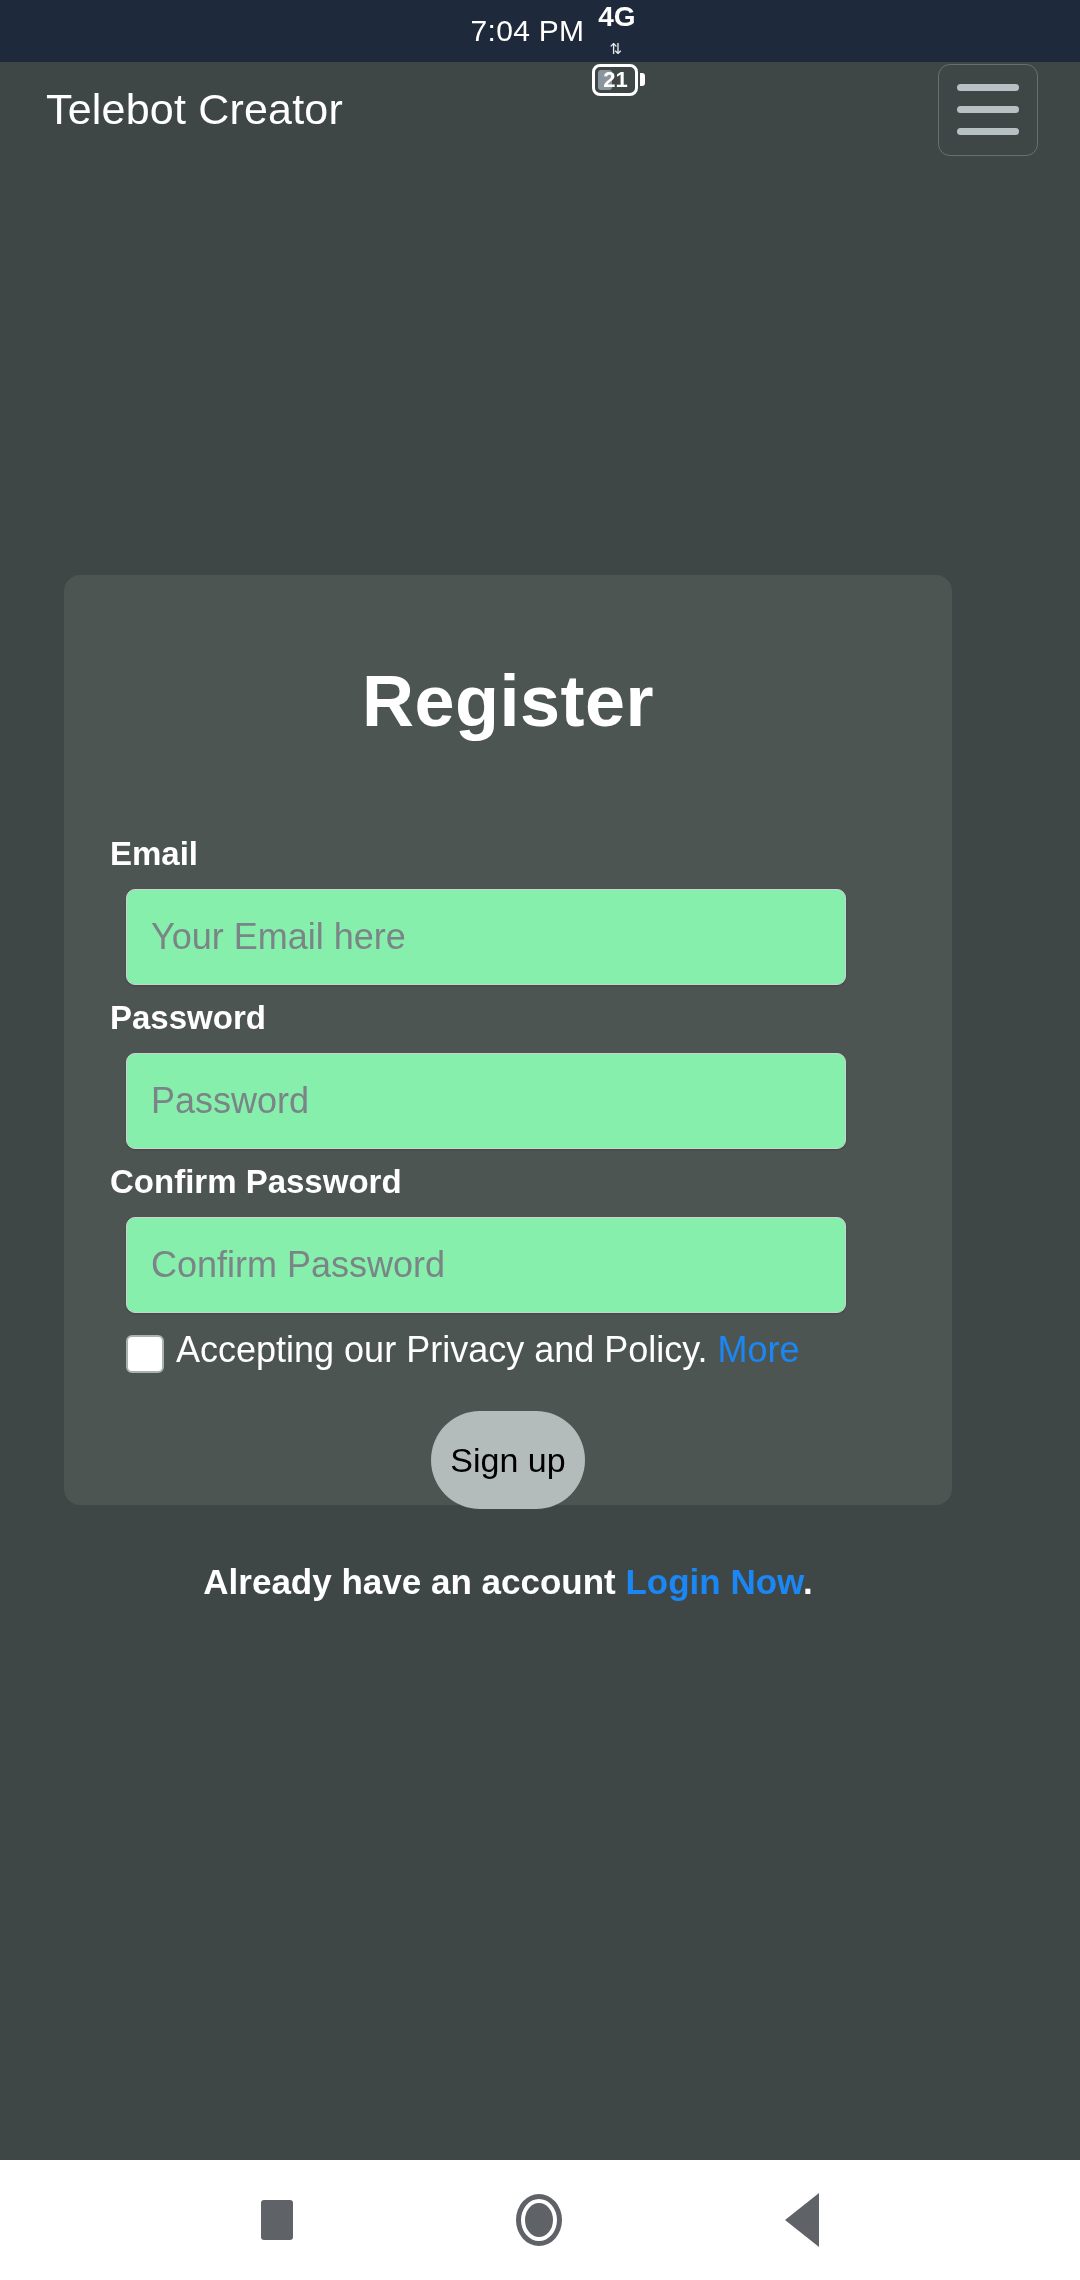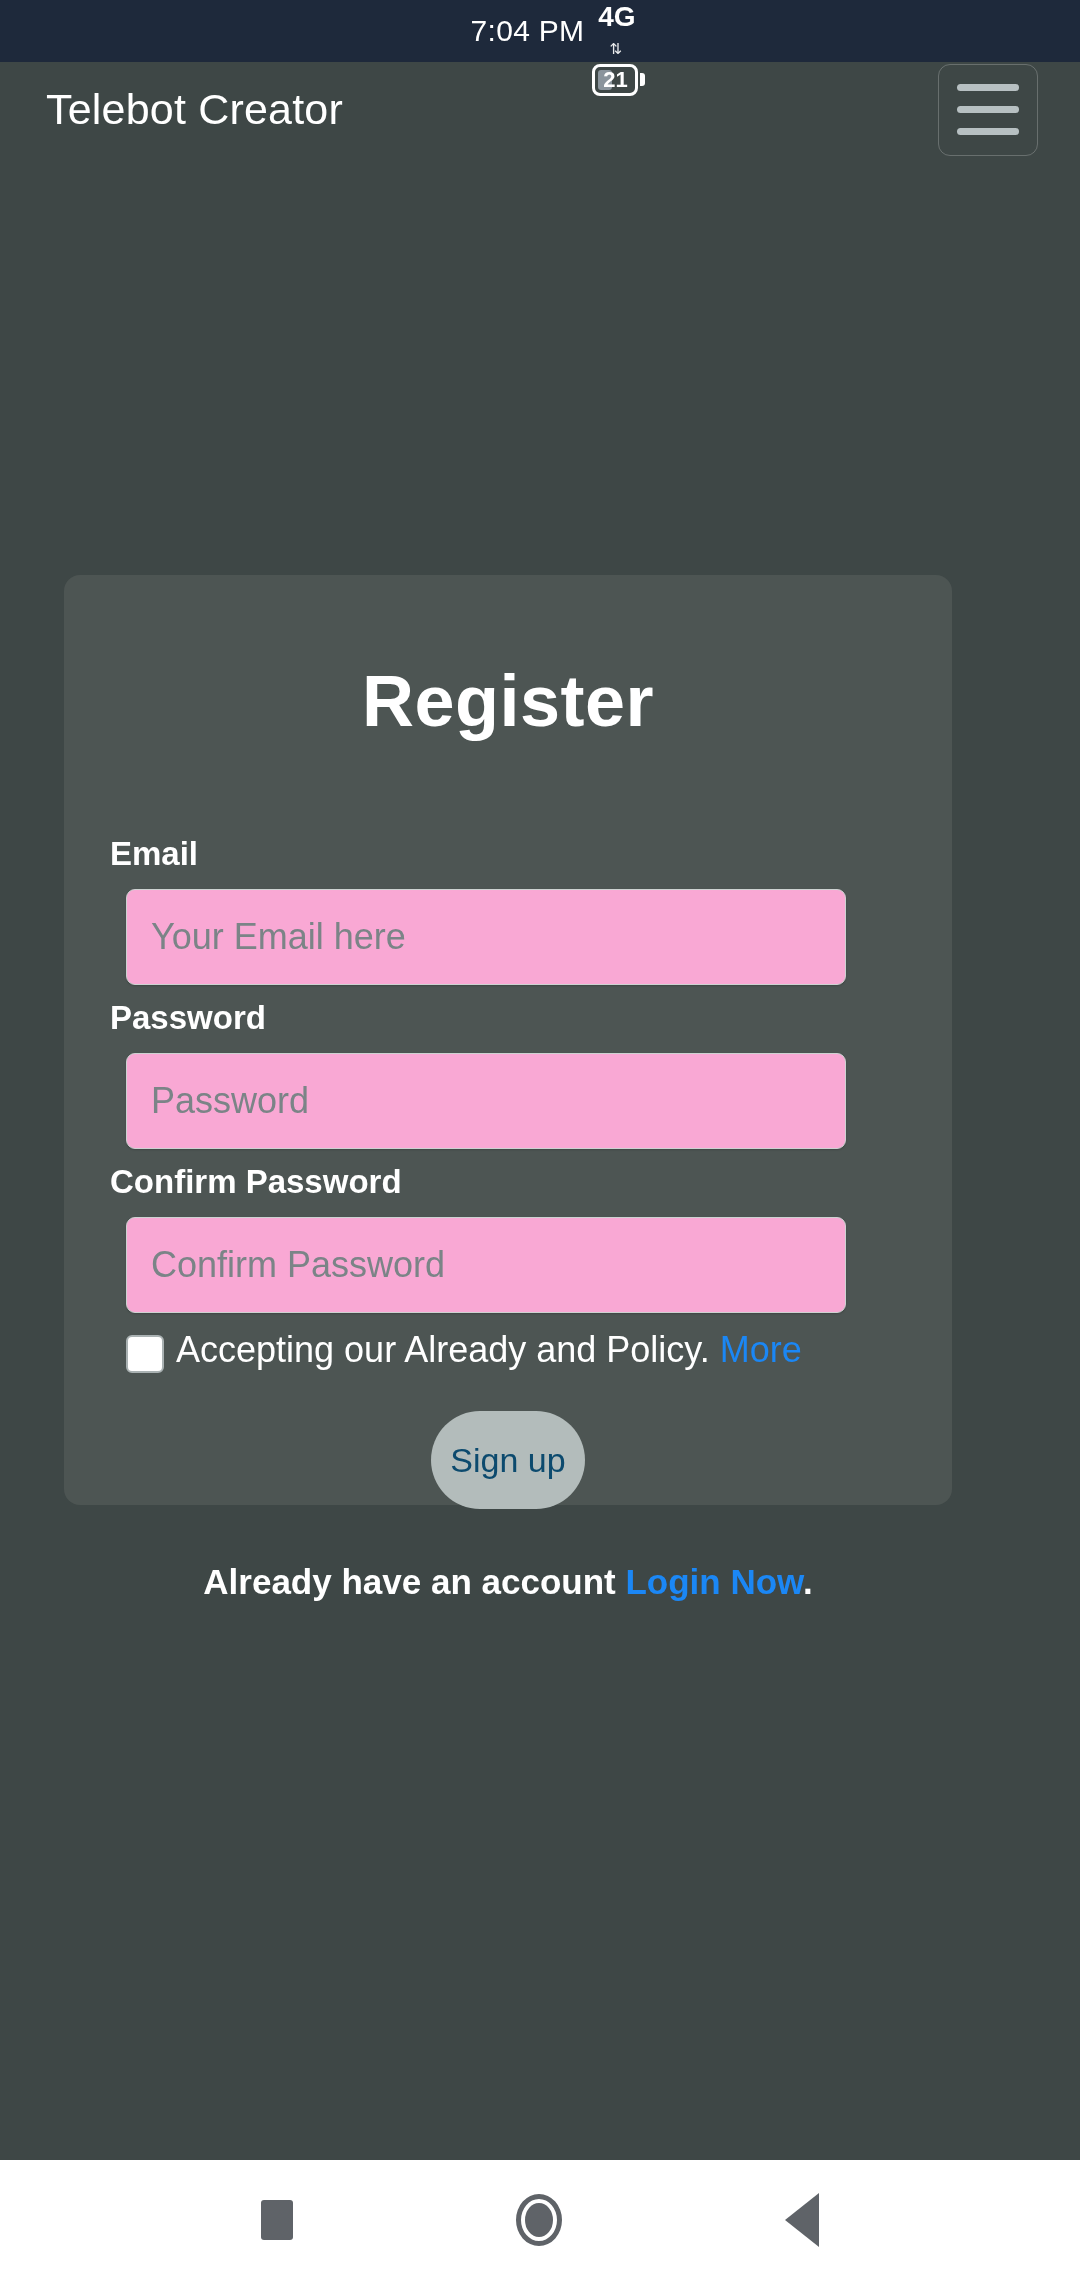--- a/index.html
+++ b/index.html
@@ -67,21 +67,21 @@
 
   .field-label {
     color:#ffffff; font-size:33px; font-weight:600; margin-left:0;
   }
   .label-email { margin-top:93px; }
   .label-pass  { margin-top:14px; }
   .label-confirm { margin-top:14px; }
 
   .text-input {
     display:block; width:720px; height:96px; margin:16px 0 0 16px;
-    background:#f9a8d4; border:1px solid #cdd2d1; border-radius:9px;
+    background:#86efac; border:1px solid #cdd2d1; border-radius:9px;
     font-family:"Liberation Sans", sans-serif; font-size:36px; color:#212529;
     padding:0 24px; outline:none;
     box-shadow:0 1px 2px rgba(0,0,0,.18);
   }
   .text-input::placeholder { color:#7b8487; }
 
   .terms {
     margin:14px 0 0 16px; width:740px;
     color:#ffffff; font-size:36px; line-height:1.28;
     display:flex; align-items:flex-start; gap:0;
@@ -89,21 +89,21 @@
   .checkbox {
     flex:0 0 auto; width:38px; height:38px; margin:8px 12px 0 0;
     background:#ffffff; border:2px solid #aab2b3; border-radius:6px;
   }
   .terms-text { flex:1 1 auto; }
   .link { color:#1b87f5; }
 
   .signup-wrap { display:flex; justify-content:center; margin-top:38px; }
   .signup-btn {
     width:154px; height:98px; border:none; border-radius:52px;
-    background:#b3bcbb; color:#0c4a6e;
+    background:#b3bcbb; color:#000000;
     font-family:"Liberation Sans", sans-serif; font-size:34px; font-weight:400;
   }
 
   .login-line {
     margin:50px auto 0; width:740px; text-align:center;
     color:#ffffff; font-size:35px; font-weight:600; line-height:1.32;
   }
 
   
   .navbar {
@@ -168,21 +168,21 @@
 
       <div class="field-label label-pass">Password</div>
       <input class="text-input" type="password" placeholder="Password" style="">
 
       <div class="field-label label-confirm">Confirm Password</div>
       <input class="text-input" type="password" placeholder="Confirm Password" style="">
 
       <div class="terms">
         <div class="checkbox"></div>
         <div class="terms-text">
-          <span>Accepting our Already and Policy.</span>
+          <span>Accepting our Privacy and Policy.</span>
           <span class="link">More</span>
         </div>
       </div>
 
       <div class="signup-wrap">
         <button class="signup-btn">Sign up</button>
       </div>
 
       <div class="login-line">
         <span>Already have an account</span>

